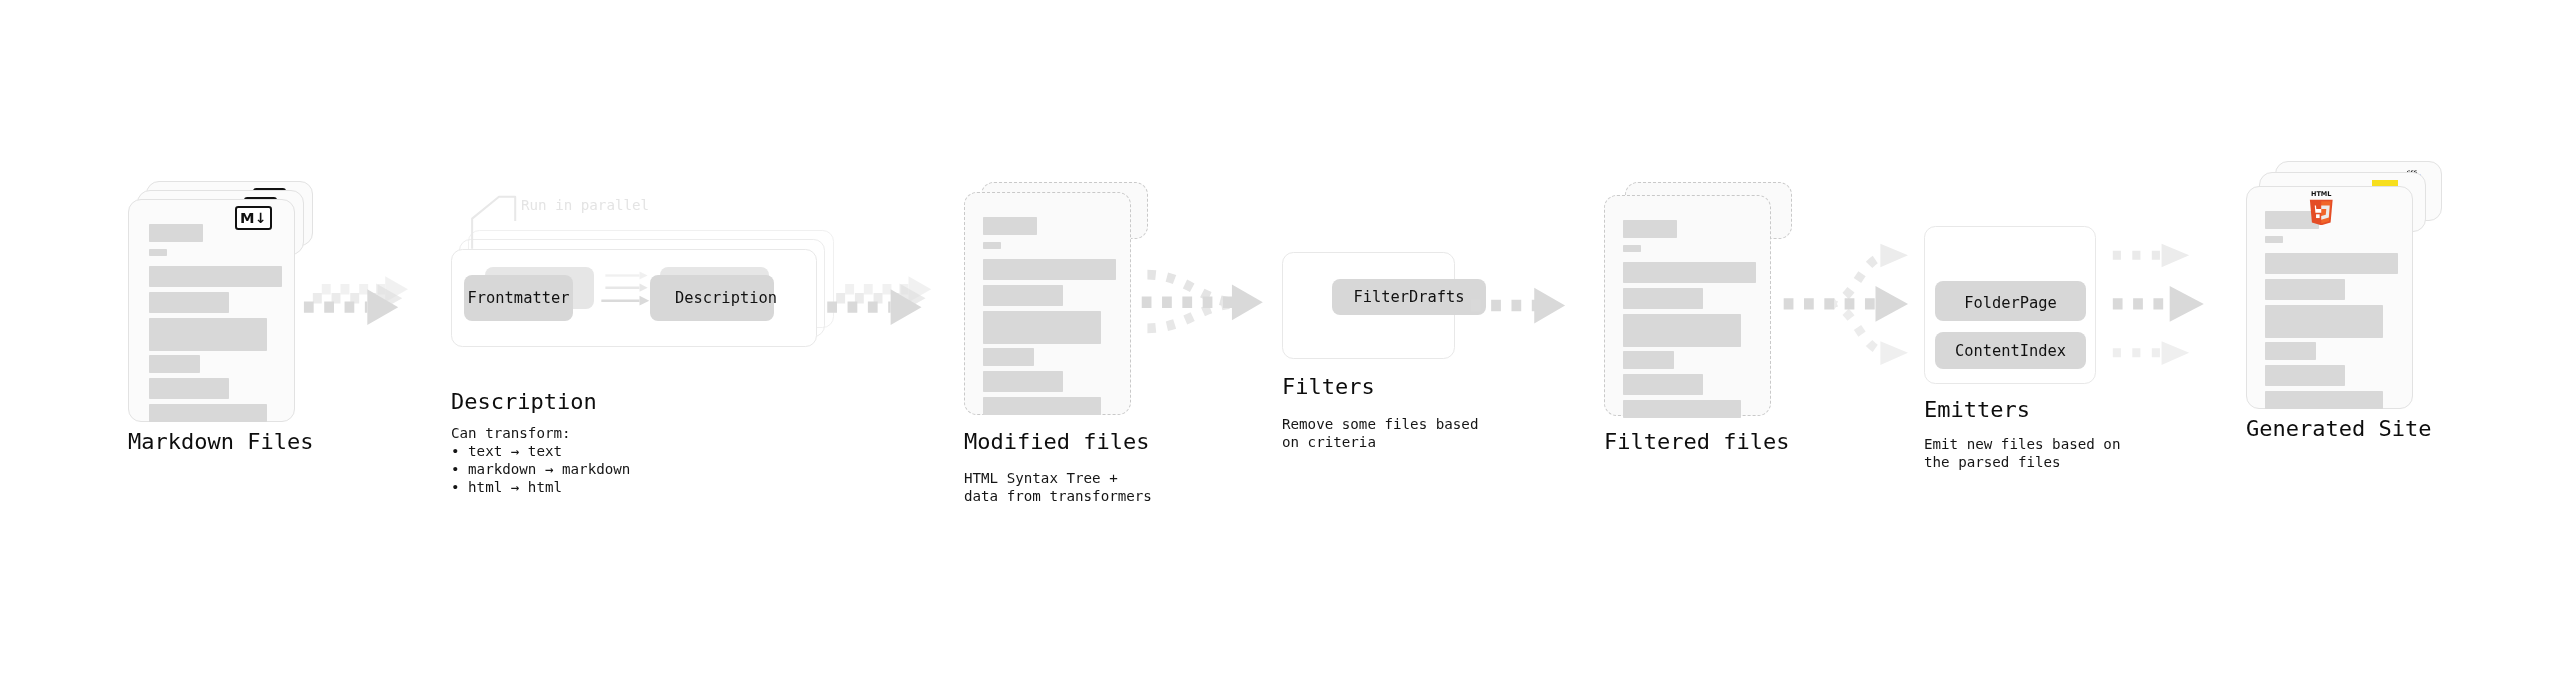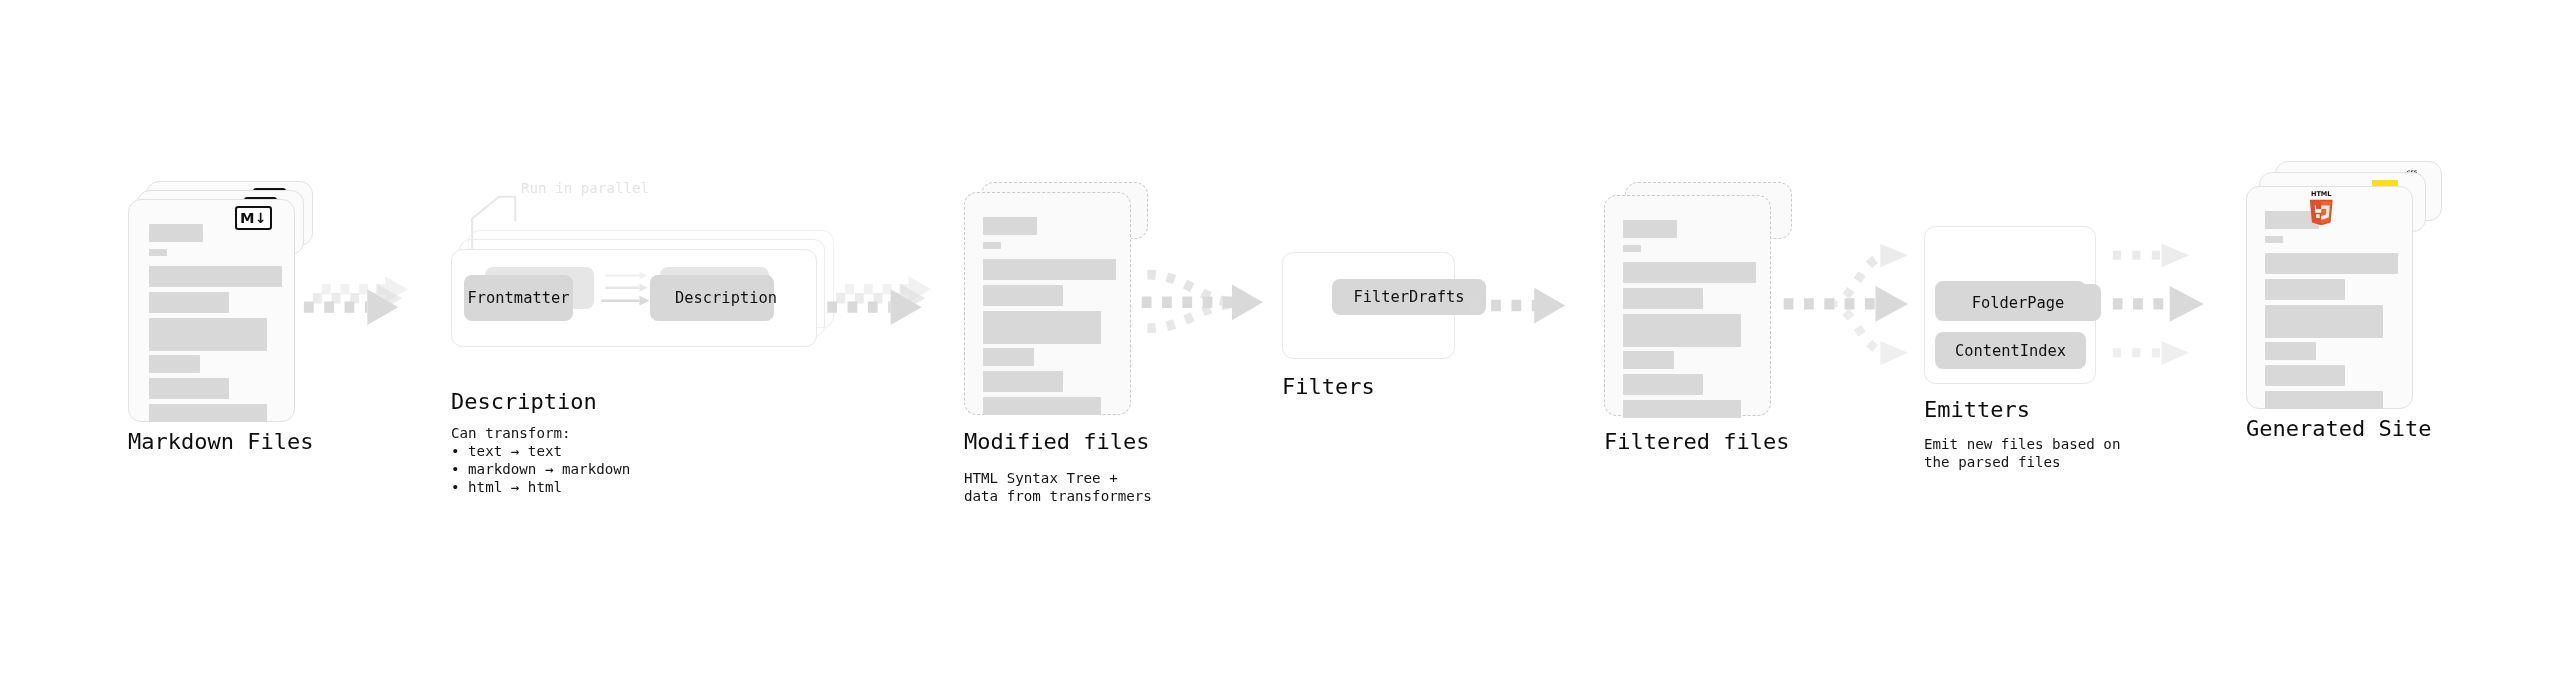--- a/index.html
+++ b/index.html
@@ -108,21 +108,21 @@
     <div class="chip ghost" style="left:657px;top:256px;width:109px;height:42px;"></div>
 
     <div class="group" style="left:451px;top:249px;width:366px;height:98px;"></div>
 
     <div class="chip ghost2" style="left:485px;top:267px;width:109px;height:42px;"></div>
     <div class="chip ghost2" style="left:660px;top:267px;width:109px;height:42px;"></div>
 
     <div class="chip" style="left:464px;top:275px;width:109px;height:46px;">Frontmatter</div>
     <div class="chip" style="left:650px;top:275px;width:124px;height:46px;padding-left:28px;">Description</div>
   </div>
-  <div class="parallel-label" style="left:521px;top:180px;">Run in parallel</div>
+  <div class="parallel-label" style="left:521px;top:197px;">Run in parallel</div>
   <div class="title" style="left:451px;top:389px;">Description</div>
   <div class="desc" style="left:451px;top:425px;">Can transform:
  • text → text
  • markdown → markdown
  • html → html</div>
 
   <div class="node">
     <div class="card dashed" style="left:981px;top:182px;width:167px;height:57px;"></div>
     <div class="card dashed" style="left:964px;top:192px;width:167px;height:223px;">
       <div class="bar" style="left:18px;top:23.6px;width:54px;height:18px;"></div>
@@ -137,40 +137,42 @@
   </div>
   <div class="title" style="left:964px;top:429px;">Modified files</div>
   <div class="desc" style="left:964px;top:470px;">HTML Syntax Tree +
 data from transformers</div>
 
   <div class="node">
     <div class="group" style="left:1282px;top:252px;width:173px;height:107px;"></div>
     <div class="chip" style="left:1333px;top:279px;width:154px;height:36px;left:1332px;">FilterDrafts</div>
   </div>
   <div class="title" style="left:1282px;top:374px;">Filters</div>
+  <div class="desc" style="left:1282px;top:416px;">Remove some files based
+on criteria</div>
 
   <div class="node">
     <div class="card dashed" style="left:1625px;top:182px;width:167px;height:57px;"></div>
     <div class="card dashed" style="left:1604px;top:195px;width:167px;height:221px;">
       <div class="bar" style="left:18px;top:23.6px;width:54px;height:18px;"></div>
       <div class="bar" style="left:18px;top:49px;width:18px;height:6.5px;"></div>
       <div class="bar" style="left:18px;top:66px;width:133px;height:21px;"></div>
       <div class="bar" style="left:18px;top:92px;width:80px;height:21px;"></div>
       <div class="bar" style="left:18px;top:118px;width:118px;height:32.5px;"></div>
       <div class="bar" style="left:18px;top:155px;width:51px;height:18px;"></div>
       <div class="bar" style="left:18px;top:178px;width:80px;height:21px;"></div>
       <div class="bar" style="left:18px;top:204px;width:118px;height:18px;"></div>
     </div>
   </div>
   <div class="title" style="left:1604px;top:429px;">Filtered files</div>
 
   <div class="node">
     <div class="group" style="left:1924px;top:226px;width:172px;height:158px;"></div>
     <div class="chip" style="left:1935px;top:237px;width:151px;height:37px;margin-top:44px;">ContentPage</div>
-    <div class="chip" style="left:1935px;top:284px;width:166px;height:37px;">FolderPage</div>
+    <div class="chip" style="left:1935px;top:284px;width:151px;height:37px;">FolderPage</div>
     <div class="chip" style="left:1935px;top:332px;width:151px;height:37px;">ContentIndex</div>
   </div>
   <div class="title" style="left:1924px;top:397px;">Emitters</div>
   <div class="desc" style="left:1924px;top:436px;">Emit new files based on
 the parsed files</div>
 
   <div class="node">
 
     <div class="card back" style="left:2275px;top:161px;width:167px;height:60px;"></div>
     <svg class="cssbadge" style="left:2403px;top:169px;width:18px;height:9.8px;" viewBox="0 0 22 12">

